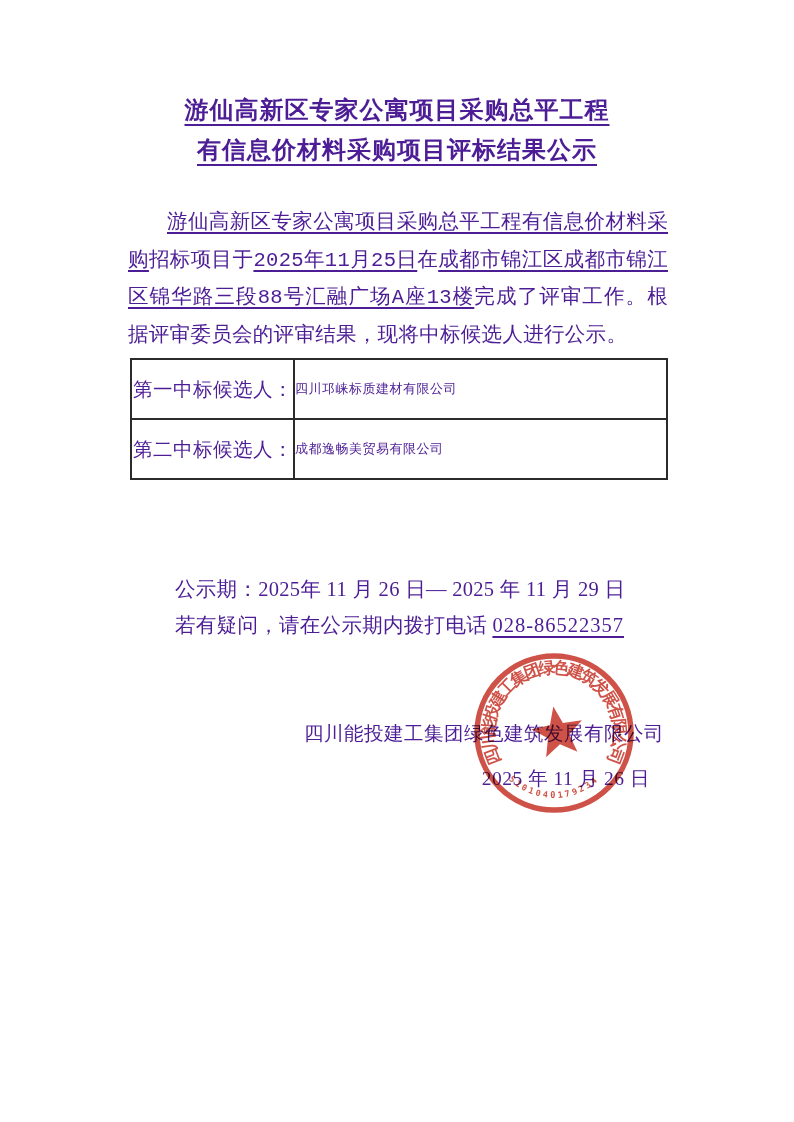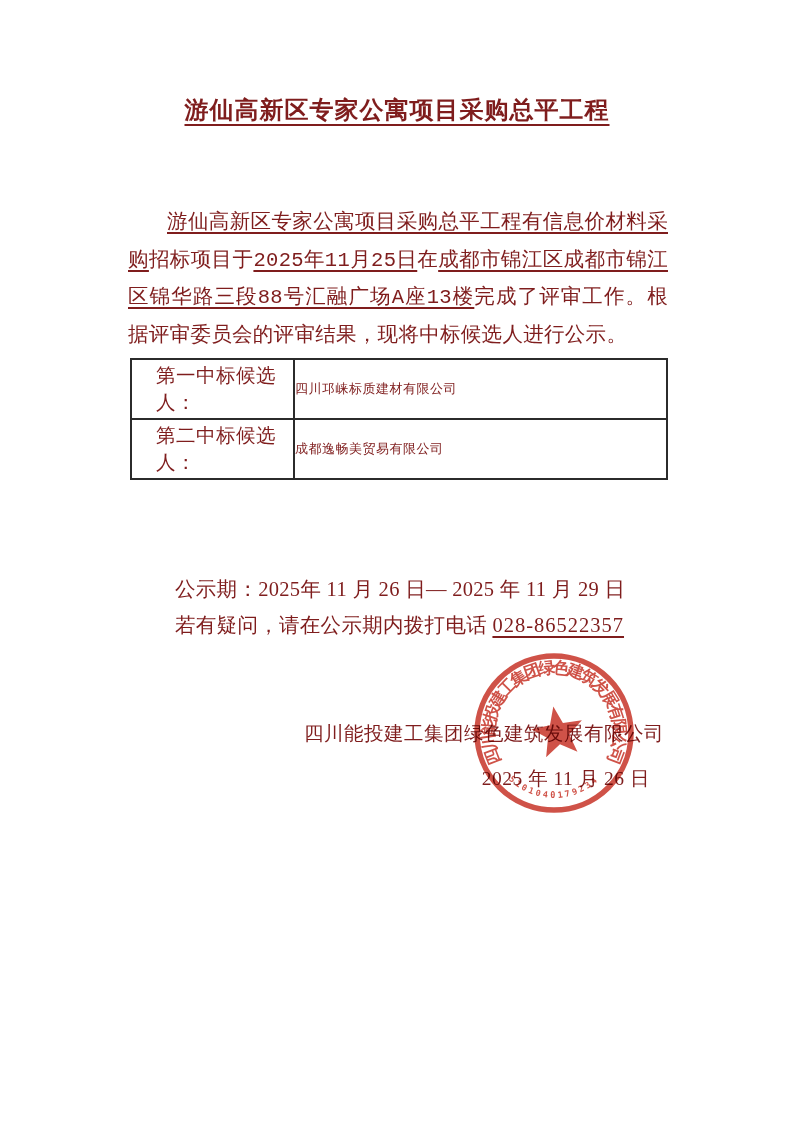--- a/index.html
+++ b/index.html
@@ -5,21 +5,21 @@
   * { margin: 0; padding: 0; box-sizing: border-box; }
   html, body { background: #e8e8e8; }
   .page {
     position: relative;
     width: 794px;
     height: 1122px;
     margin: 0 auto;
     background: #ffffff;
     overflow: hidden;
     font-family: "Liberation Serif", "DejaVu Serif", serif;
-    color: #7f1d1d;
+    color: #4c1d95;
   }
   .title-block {
     position: absolute;
     top: 90px;
     left: 0;
     width: 100%;
     text-align: center;
     font-size: 24px;
     font-weight: bold;
     line-height: 40px;
@@ -57,21 +57,21 @@
     border-collapse: collapse;
     table-layout: fixed;
   }
   .result-table td {
     border: 2px solid #2b2b2b;
     height: 60px;
     vertical-align: middle;
   }
   .label-cell {
     width: 163px;
-    padding-left: 24px;
+    padding-left: 1px;
     font-size: 19.5px;
     letter-spacing: 0.5px;
   }
   .value-cell {
     text-align: left;
     font-size: 13px;
     letter-spacing: 0.5px;
   }
   .notice {
     position: absolute;
@@ -117,20 +117,21 @@
     font-family: "DejaVu Sans Mono", monospace;
   }
 </style>
 </head>
 <body>
 
 <div class="page">
 
   <div class="title-block">
     <div class="title-line">游仙高新区专家公寓项目采购总平工程</div>
+    <div class="title-line">有信息价材料采购项目评标结果公示</div>
   </div>
 
   <p class="para"><span class="u">游仙高新区专家公寓项目采购总平工程有信息价材料采购</span><span>招标项目于</span><span class="u">2025年11月25日</span><span>在</span><span class="u">成都市锦江区成都市锦江区锦华路三段88号汇融广场A座13楼</span><span>完成了评审工作。根据评审委员会的评审结果，现将中标候选人进行公示。</span></p>
 
   <table class="result-table">
     <tbody>
         <tr>
       <td class="label-cell">第一中标候选人：</td>
       <td class="value-cell">四川邛崃标质建材有限公司</td>
     </tr>

